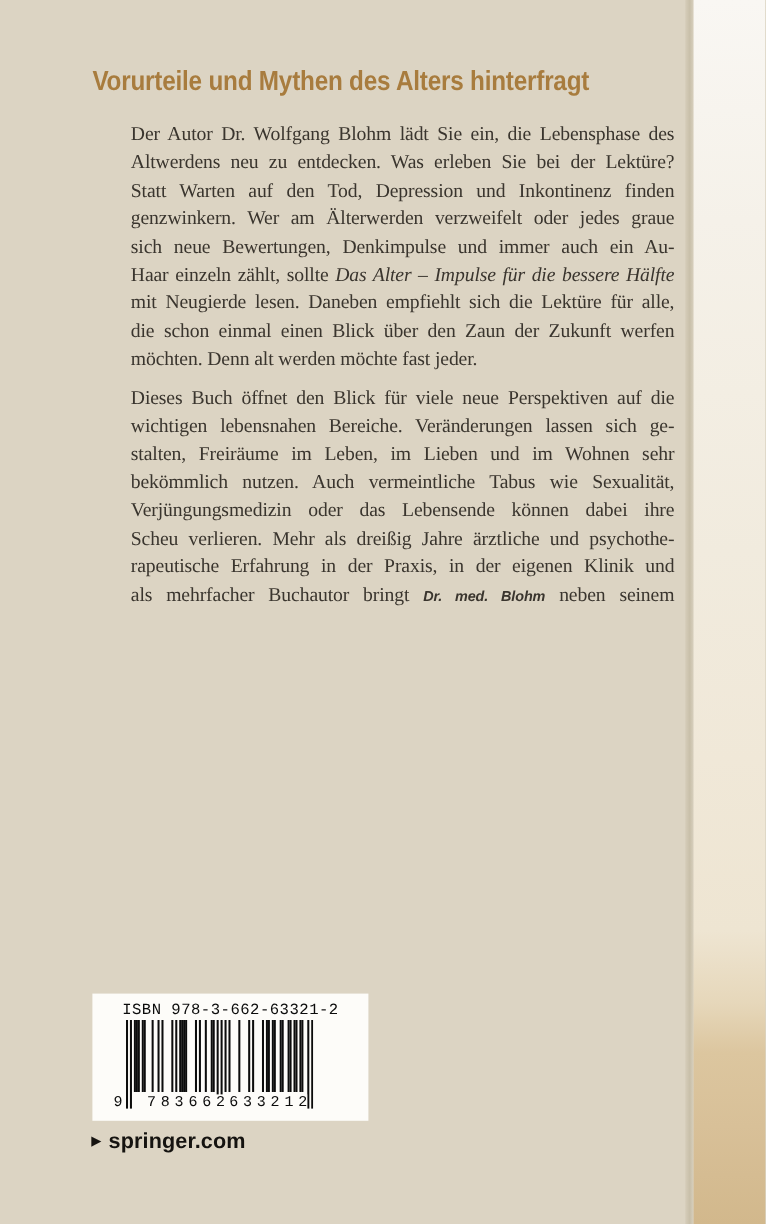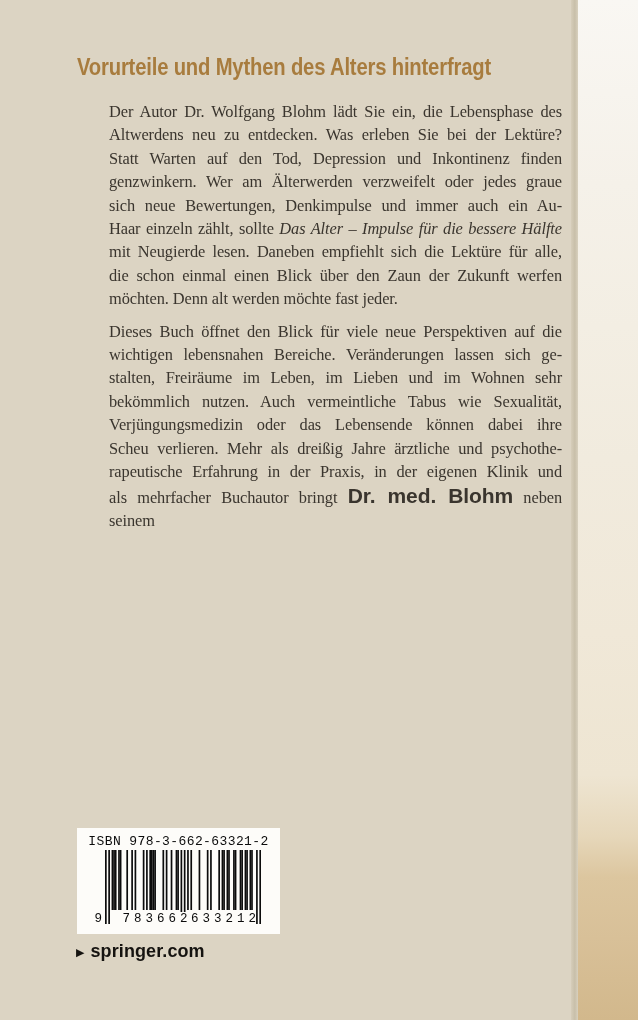--- a/index.html
+++ b/index.html
@@ -18,24 +18,24 @@
     font-family:"Liberation Sans",sans-serif;font-weight:bold;
     font-size:23px;letter-spacing:-0.2px;color:#a87c3e;
     transform:scaleX(0.88);transform-origin:left center;white-space:nowrap;}
   
   .back-copy{position:absolute;left:77px;top:100px;width:453px;
     color:#3a352e;font-size:16.4px;line-height:23.4px;letter-spacing:-0.1px;margin-left:32px;}
   .para{margin:0 0 9px 0;}
   .line{text-align:justify;text-align-last:justify;white-space:normal;}
   .line.lastline{text-align-last:left;}
   .it{font-style:italic;}
-  .bd{font-family:"Liberation Sans",sans-serif;font-weight:bold;font-size:21px;}
+  .bd{font-family:"Liberation Sans",sans-serif;font-weight:bold;font-size:12px;font-style:italic;}
   
   .barcode-box{position:absolute;left:77px;top:828px;width:203px;height:106px;
-    background:#fdfcf9;}
+    background:#fdfcf9;padding-left:27px;}
   .isbn-label{position:absolute;top:6px;left:0;right:0;text-align:center;
     font-family:"Liberation Mono",monospace;font-size:13px;letter-spacing:0.4px;
     color:#0c0c0c;white-space:nowrap;}
   .bars{position:absolute;left:28px;top:22px;}
   .bc-digit{position:absolute;top:84px;height:15px;color:#0c0c0c;
     font-family:"Liberation Mono",monospace;font-size:12.5px;line-height:15px;
     background:#fdfcf9;}
   .bc-left9{left:10px;width:15px;text-align:right;background:transparent;}
   .bc-g1{left:34px;width:88px;text-align:center;letter-spacing:4px;text-indent:4px;}
   .bc-g2{left:110px;width:69px;text-align:left;letter-spacing:4px;text-indent:4px;}

